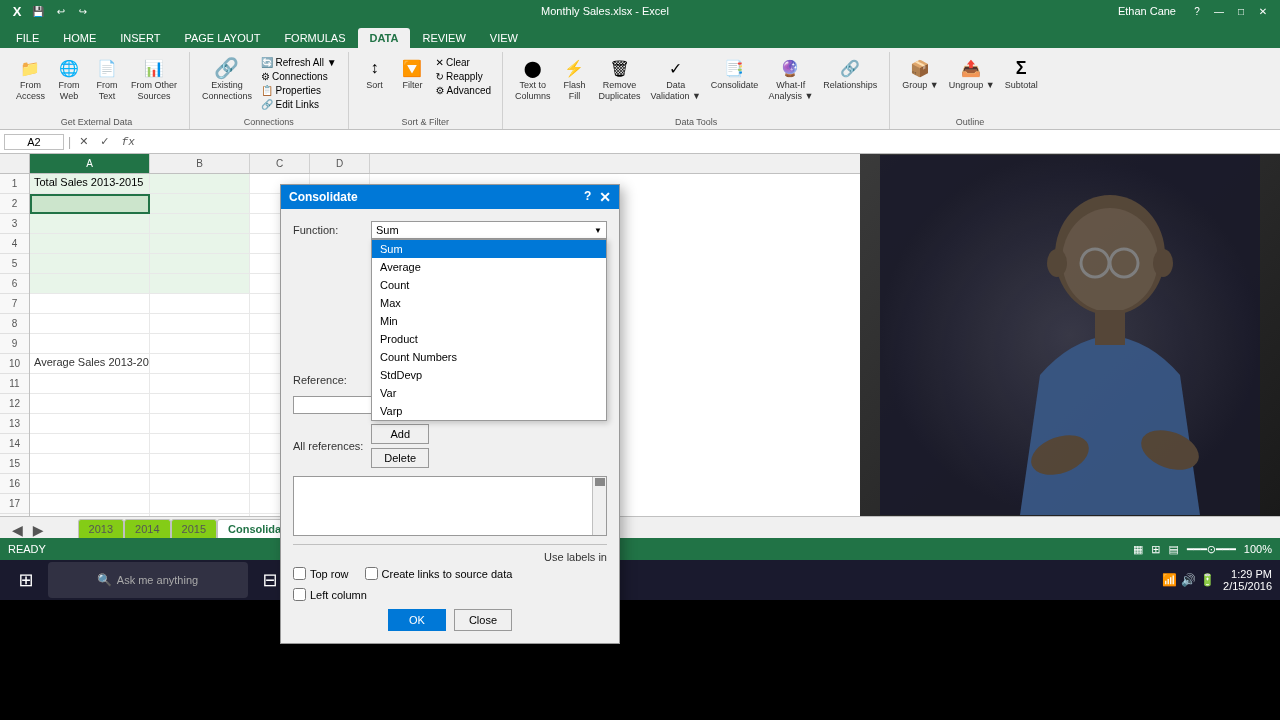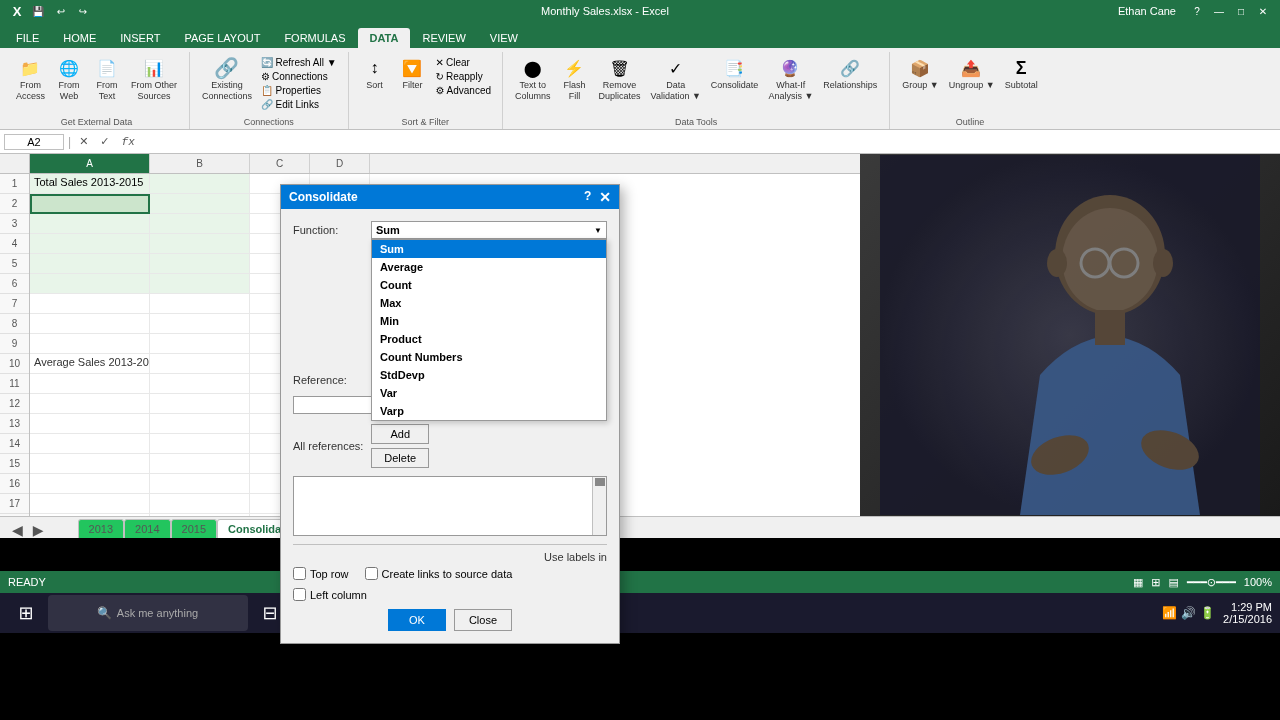--- a/index.html
+++ b/index.html
@@ -220,21 +220,21 @@
       padding: 0 4px;
       gap: 0;
     }
     .sheet-tab {
       padding: 3px 10px;
       font-size: 11px;
       cursor: pointer;
       border: 1px solid #c0c0c0;
       border-bottom: none;
       border-radius: 3px 3px 0 0;
-      background: #22c55e;
+      background: #84cc16;
       color: #555;
     }
     .sheet-tab.active {
       background: white;
       color: #217346;
       font-weight: 600;
     }
     .sheet-tab-add {
       padding: 3px 8px;
       font-size: 14px;
@@ -246,21 +246,20 @@
     
     #statusbar {
       height: 22px;
       background: #217346;
       color: white;
       display: flex;
       align-items: center;
       padding: 0 8px;
       font-size: 11px;
       justify-content: space-between;
-      margin-top: 33px;
     }
     #statusbar-right { display: flex; align-items: center; gap: 8px; }
 
     
     #taskbar {
       height: 40px;
       background: #1a1a2e;
       display: flex;
       align-items: center;
       padding: 0 8px;
@@ -791,21 +790,21 @@
         <span>Consolidate</span>
         <div style="display:flex; gap:8px;">
           <span id="dialog-help">?</span>
           <span id="dialog-close">✕</span>
         </div>
       </div>
       <div id="dialog-body">
 
         <div class="dialog-row">
           <span class="dialog-label">Function:</span>
-          <div style="position:relative; flex:1;font-weight:bold;">
+          <div style="position:relative; flex:1;">
             <div class="dialog-select-box">
               <span>Sum</span>
               <span class="dropdown-arrow">▼</span>
             </div>
 
             <div id="function-dropdown" style="position:absolute; top:100%; left:0; width:100%; background:white; border:1px solid #999; z-index:100; box-shadow:2px 2px 6px rgba(0,0,0,0.2);">
               <div class="dropdown-item selected">Sum</div>
               <div class="dropdown-item">Average</div>
               <div class="dropdown-item">Count</div>
               <div class="dropdown-item">Max</div>

